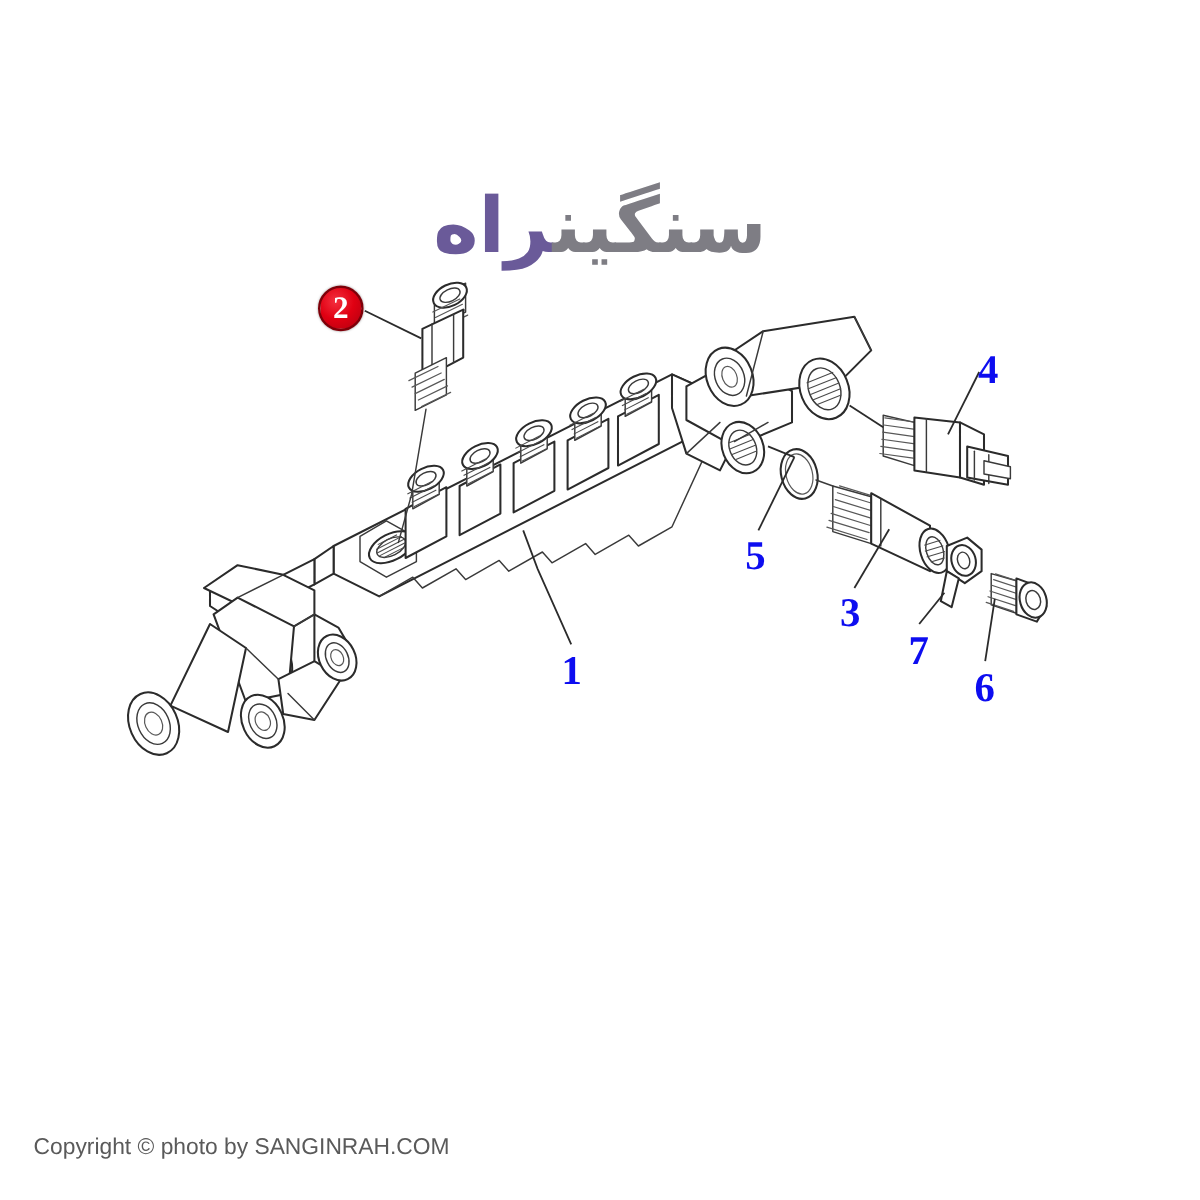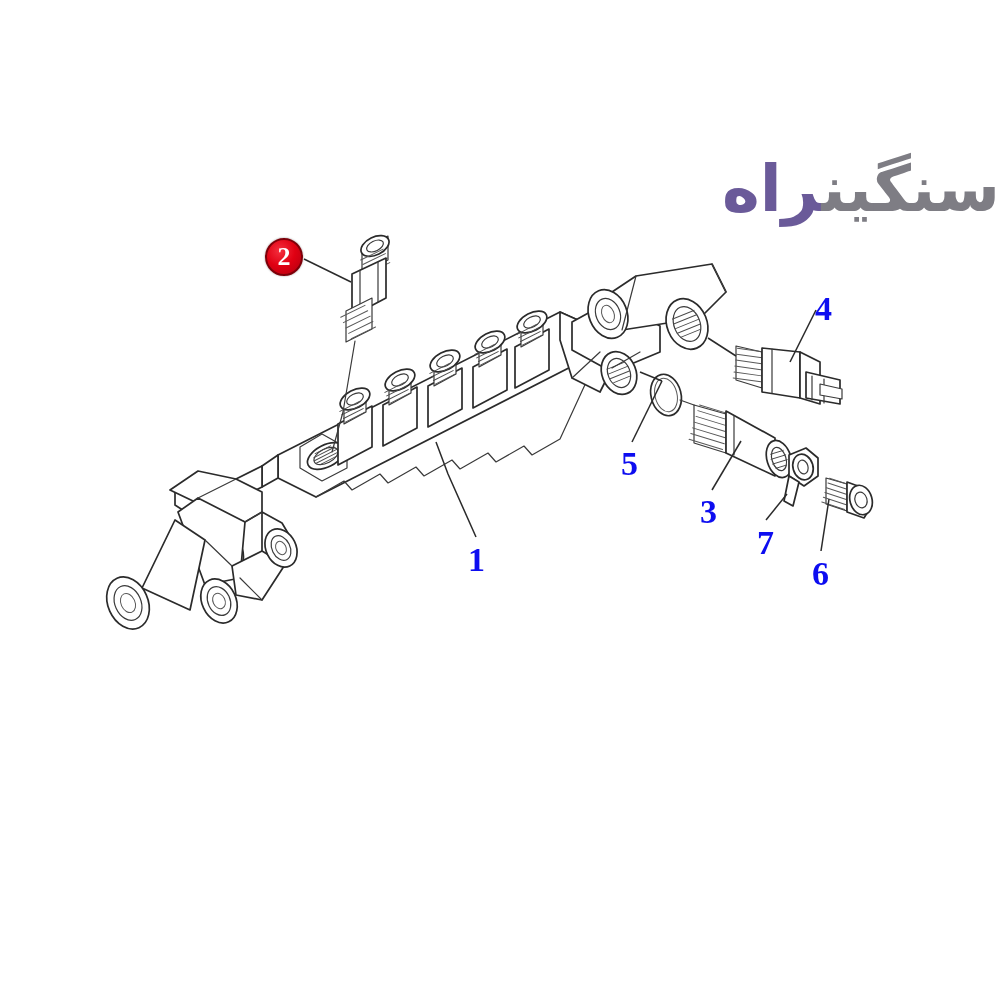--- a/index.html
+++ b/index.html
@@ -9,21 +9,21 @@
     font-family:"Liberation Sans", sans-serif;
     overflow:hidden;
     position:relative;
   }
   #stage{position:absolute;left:0;top:0;width:1000px;height:1000px;}
   #diagram{position:absolute;left:0;top:0;width:1000px;height:1000px;}
 
   .wm{
     position:absolute;
     left:0;top:152px;width:1000px;
-    text-align:right;
+    text-align:center;
     font-family:"DejaVu Sans", sans-serif;
     font-size:64px;
     font-weight:bold;
     direction:rtl;
     unicode-bidi:bidi-override;
     letter-spacing:-1px;
     white-space:nowrap;
     user-select:none;
   }
   .wm .w-gray{color:#7e7d84;}
@@ -369,14 +369,15 @@
     <span>2</span>
   </div>
 
   <div class="callout" style="left:468px;top:543px;">1</div>
   <div class="callout" style="left:700px;top:495px;">3</div>
   <div class="callout" style="left:815px;top:292px;">4</div>
   <div class="callout" style="left:621px;top:447px;">5</div>
   <div class="callout" style="left:812px;top:557px;">6</div>
   <div class="callout" style="left:757px;top:526px;">7</div>
 
+  <div class="copyright">Copyright © photo by SANGINRAH.COM</div>
 
 </div>
 
 </body></html>

